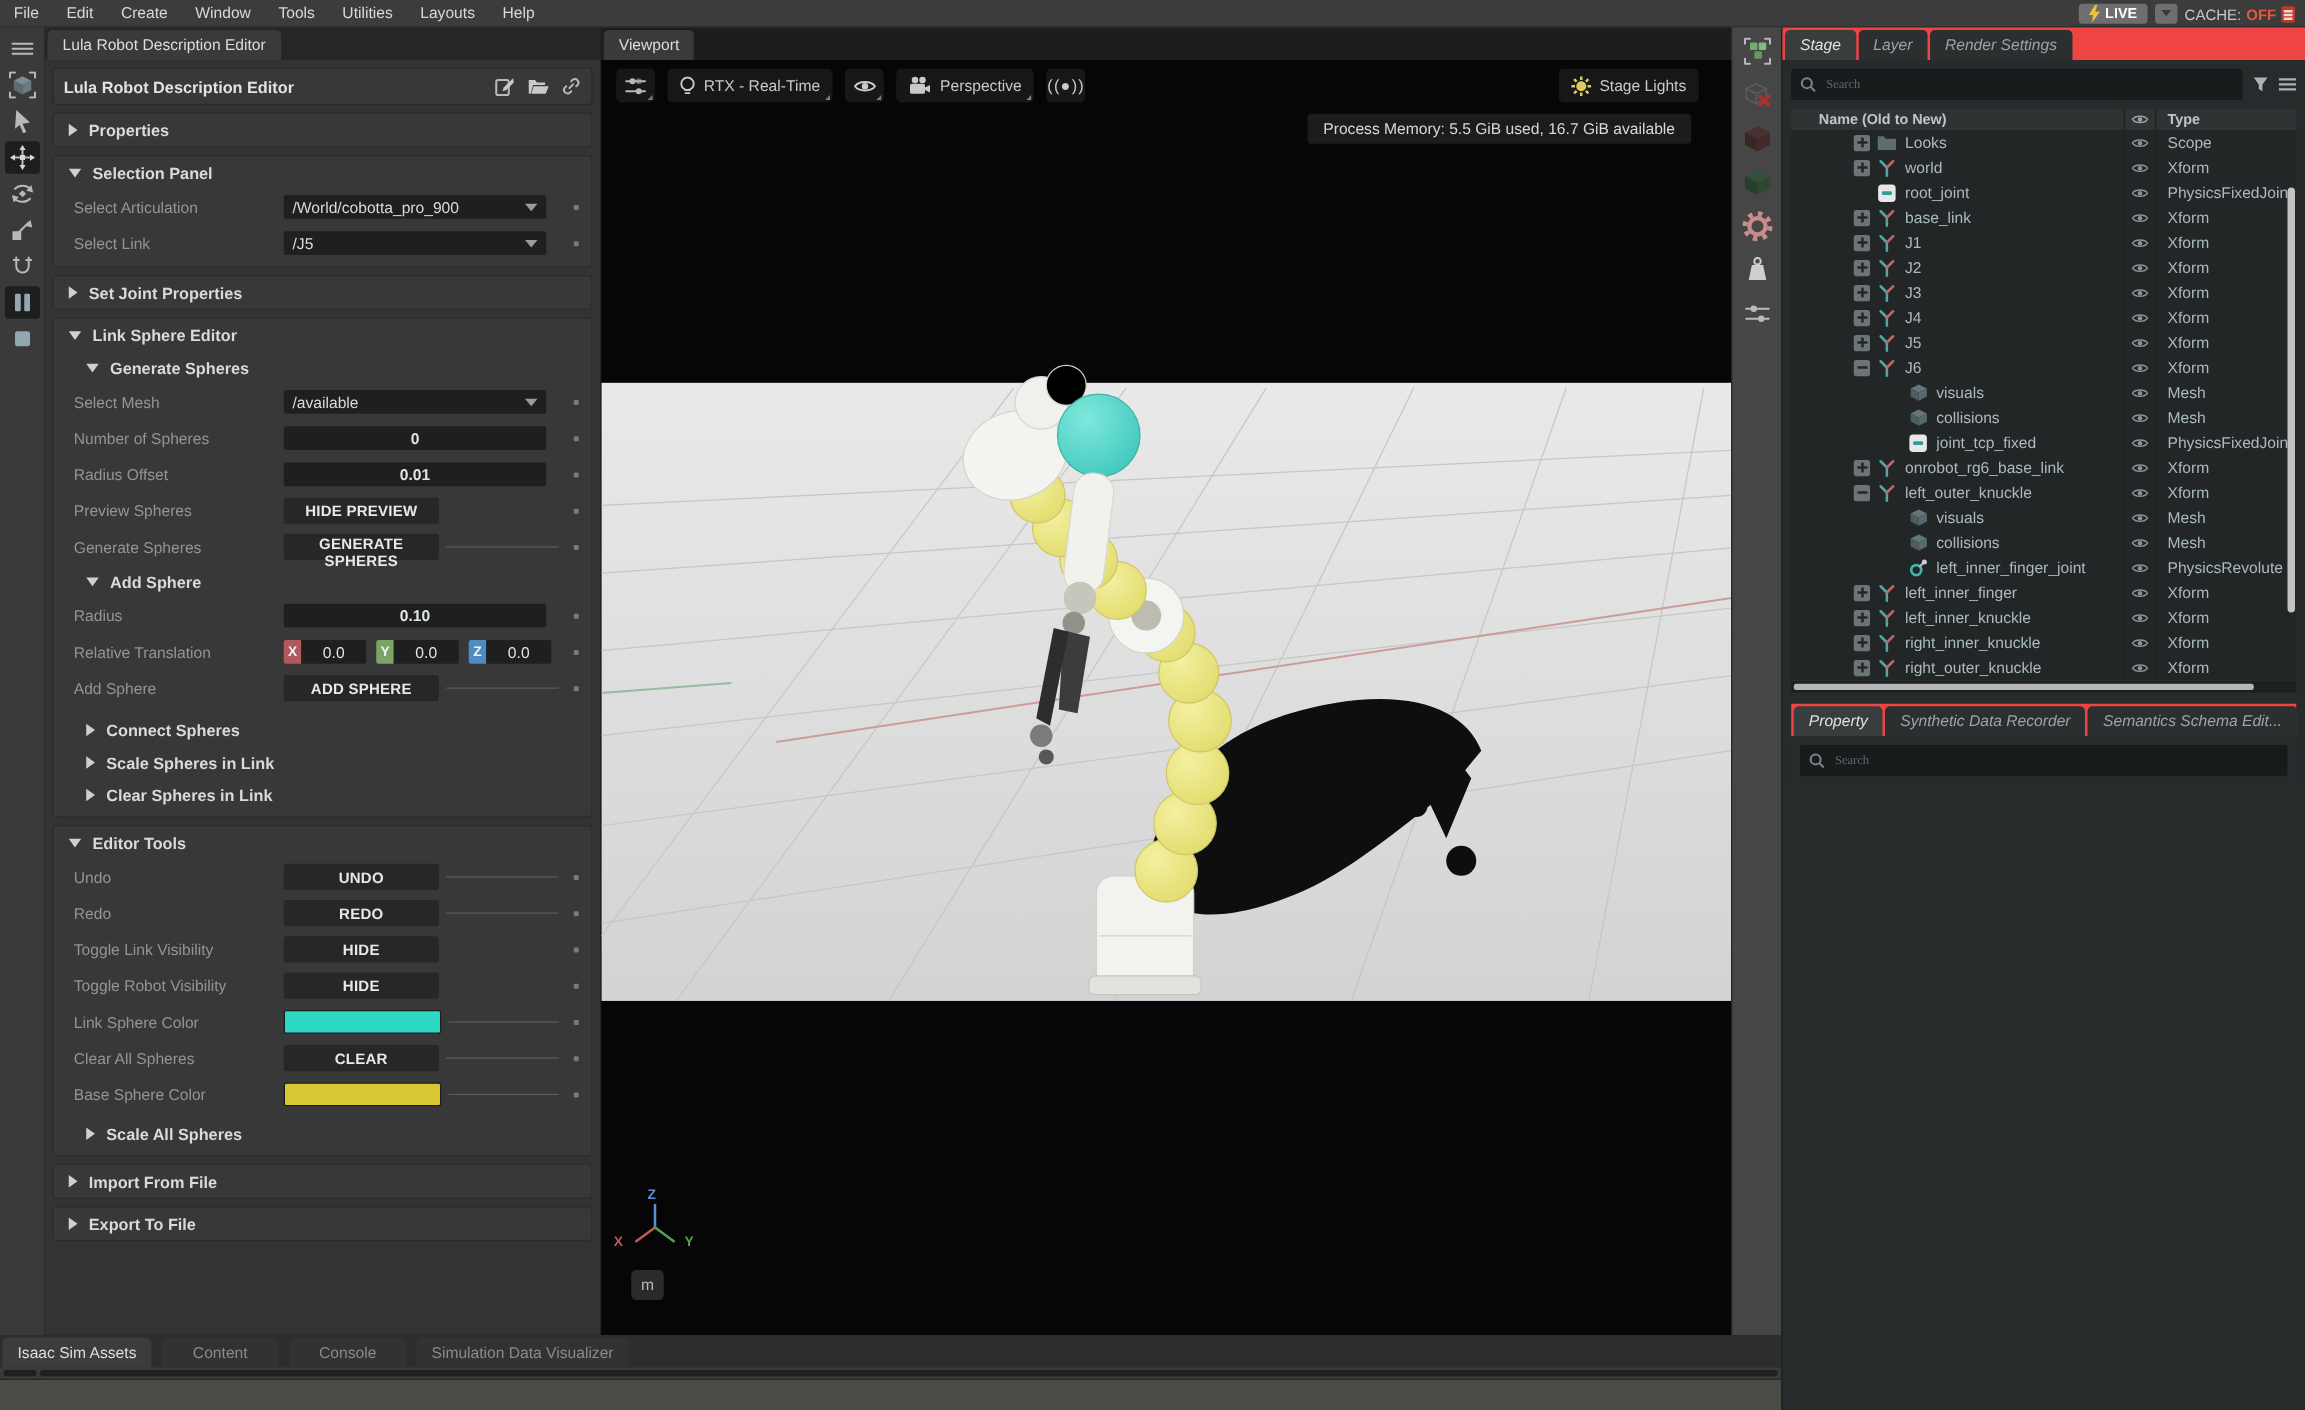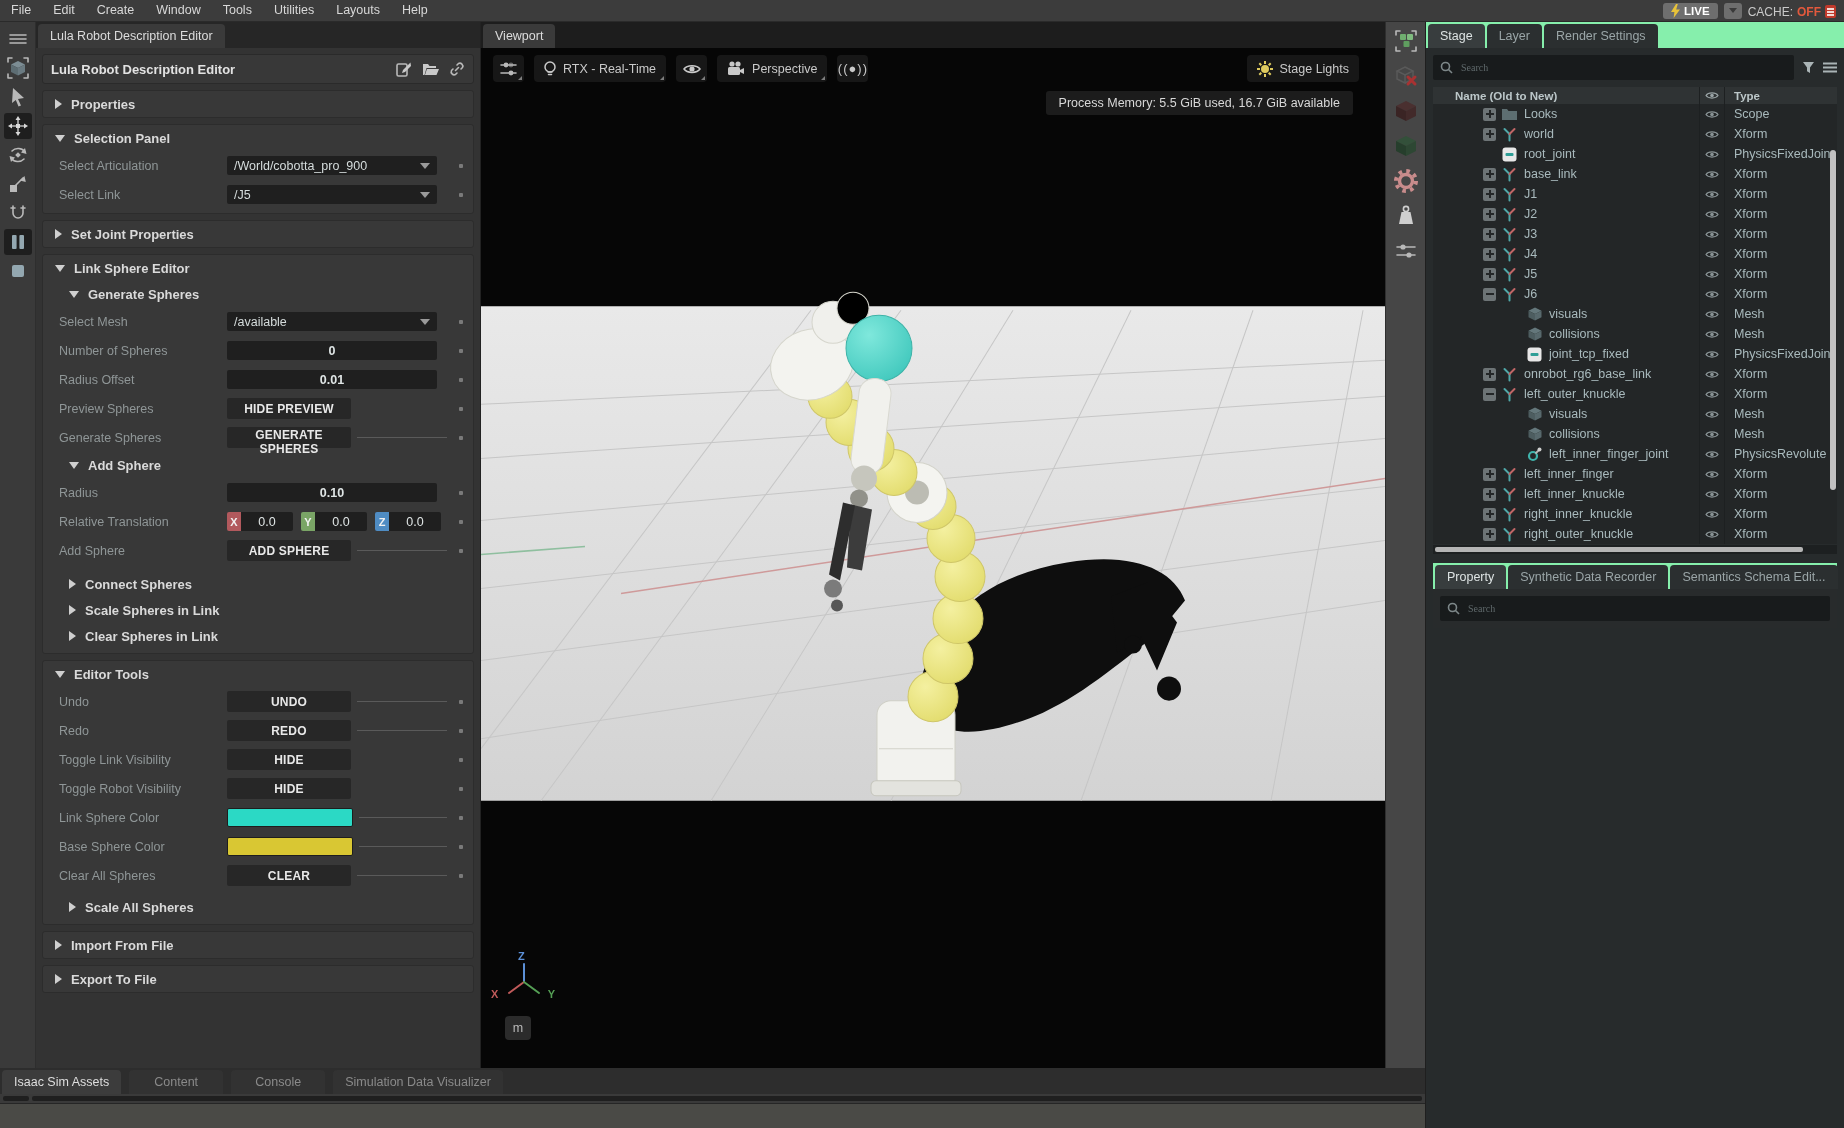--- a/index.html
+++ b/index.html
@@ -71,21 +71,21 @@
   .axis-gizmo{position:absolute;left:18px;bottom:66px;width:50px;height:46px;}
   .axis-lbl{position:absolute;font-size:11px;font-weight:bold;}
   .axis-lbl.z{color:#5b8fd6;left:19px;top:-6px;}
   .axis-lbl.x{color:#c05a5a;left:-8px;bottom:2px;}
   .axis-lbl.y{color:#55a055;right:-6px;bottom:2px;}
   .unit-btn{position:absolute;left:24px;bottom:28px;width:26px;height:24px;background:#2b2b2b;border-radius:4px;display:flex;align-items:center;justify-content:center;color:#b9b9b9;}
   
   .rtool-col{width:40px;background:#464646;display:flex;flex-direction:column;align-items:center;padding-top:6px;gap:9px;border-left:1px solid #2e2e2e;box-sizing:border-box;}
   
   .right-panel{width:419px;display:flex;flex-direction:column;background:#272b2c;border-left:1px solid #1f1f1f;box-sizing:border-box;height:1107px;}
-  .right-panel .tabstrip{background:#86efac;}
+  .right-panel .tabstrip{background:#ef4444;font-style:italic;}
   .right-panel .tab{background:#2b2f30;color:#9aa5a7;}
   .right-panel .tab.tab-active{background:#383d3e;color:#dde3e3;}
   .stage-body{padding:7px 7px 0 7px;}
   .search-row{display:flex;align-items:center;gap:8px;}
   .search-box{flex:1;height:25px;background:#181b1c;border-radius:2px;display:flex;align-items:center;padding:0 7px;gap:6px;}
   .search-box input{flex:1;background:transparent;border:none;outline:none;color:#fca5a5;font-family:Liberation Serif, serif;font-size:10px;}
   .search-box input::placeholder{color:#5f696b;}
   .tree-header{margin-top:7px;height:17px;background:#2f3334;display:flex;align-items:center;font-size:11.5px;font-weight:bold;color:#bcc7c9;}
   .tree-header .th-name{flex:1;padding-left:22px;}
   .col-eye{width:24px;display:flex;align-items:center;justify-content:center;border-left:1px solid #1d2021;border-right:1px solid #1d2021;align-self:stretch;flex:none;}
@@ -445,31 +445,31 @@
               </div>
               <div class="frow">
                 <span class="flabel">Link Sphere Color</span>
                 <div class="fctl">
                     <div class="swatch" style="background: rgb(43, 217, 197);"></div>
                     <span class="hline"></span>
                     <span class="fdot"></span>
                   </div>
               </div>
               <div class="frow">
+                <span class="flabel">Clear All Spheres</span>
+                <div class="fctl">
+                    <button class="pbtn">CLEAR</button>
+                    <span class="hline"></span>
+                    <span class="fdot"></span>
+                  </div>
+              </div>
+              <div class="frow">
                 <span class="flabel">Base Sphere Color</span>
                 <div class="fctl">
                     <div class="swatch" style="background: rgb(217, 199, 51);"></div>
-                    <span class="hline"></span>
-                    <span class="fdot"></span>
-                  </div>
-              </div>
-              <div class="frow">
-                <span class="flabel">Clear All Spheres</span>
-                <div class="fctl">
-                    <button class="pbtn">CLEAR</button>
                     <span class="hline"></span>
                     <span class="fdot"></span>
                   </div>
               </div>
               <div class="sec-head sub" style="margin-top:4px;">
                   <span class="tri right"></span>
                   <span>Scale All Spheres</span>
                 </div>
             </div>
 

